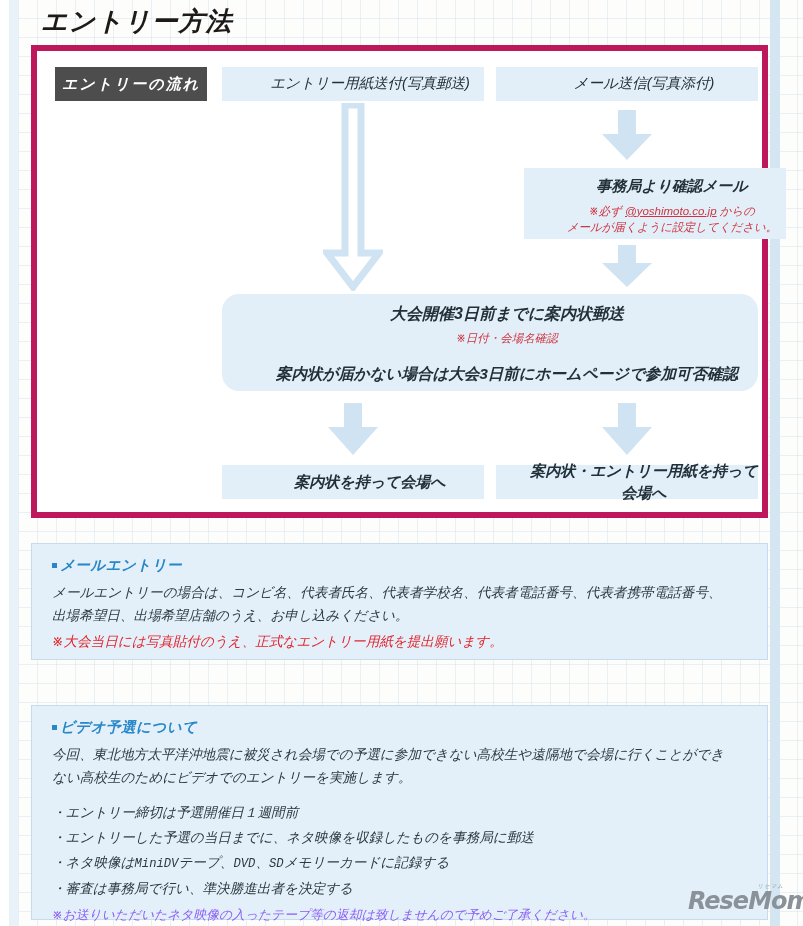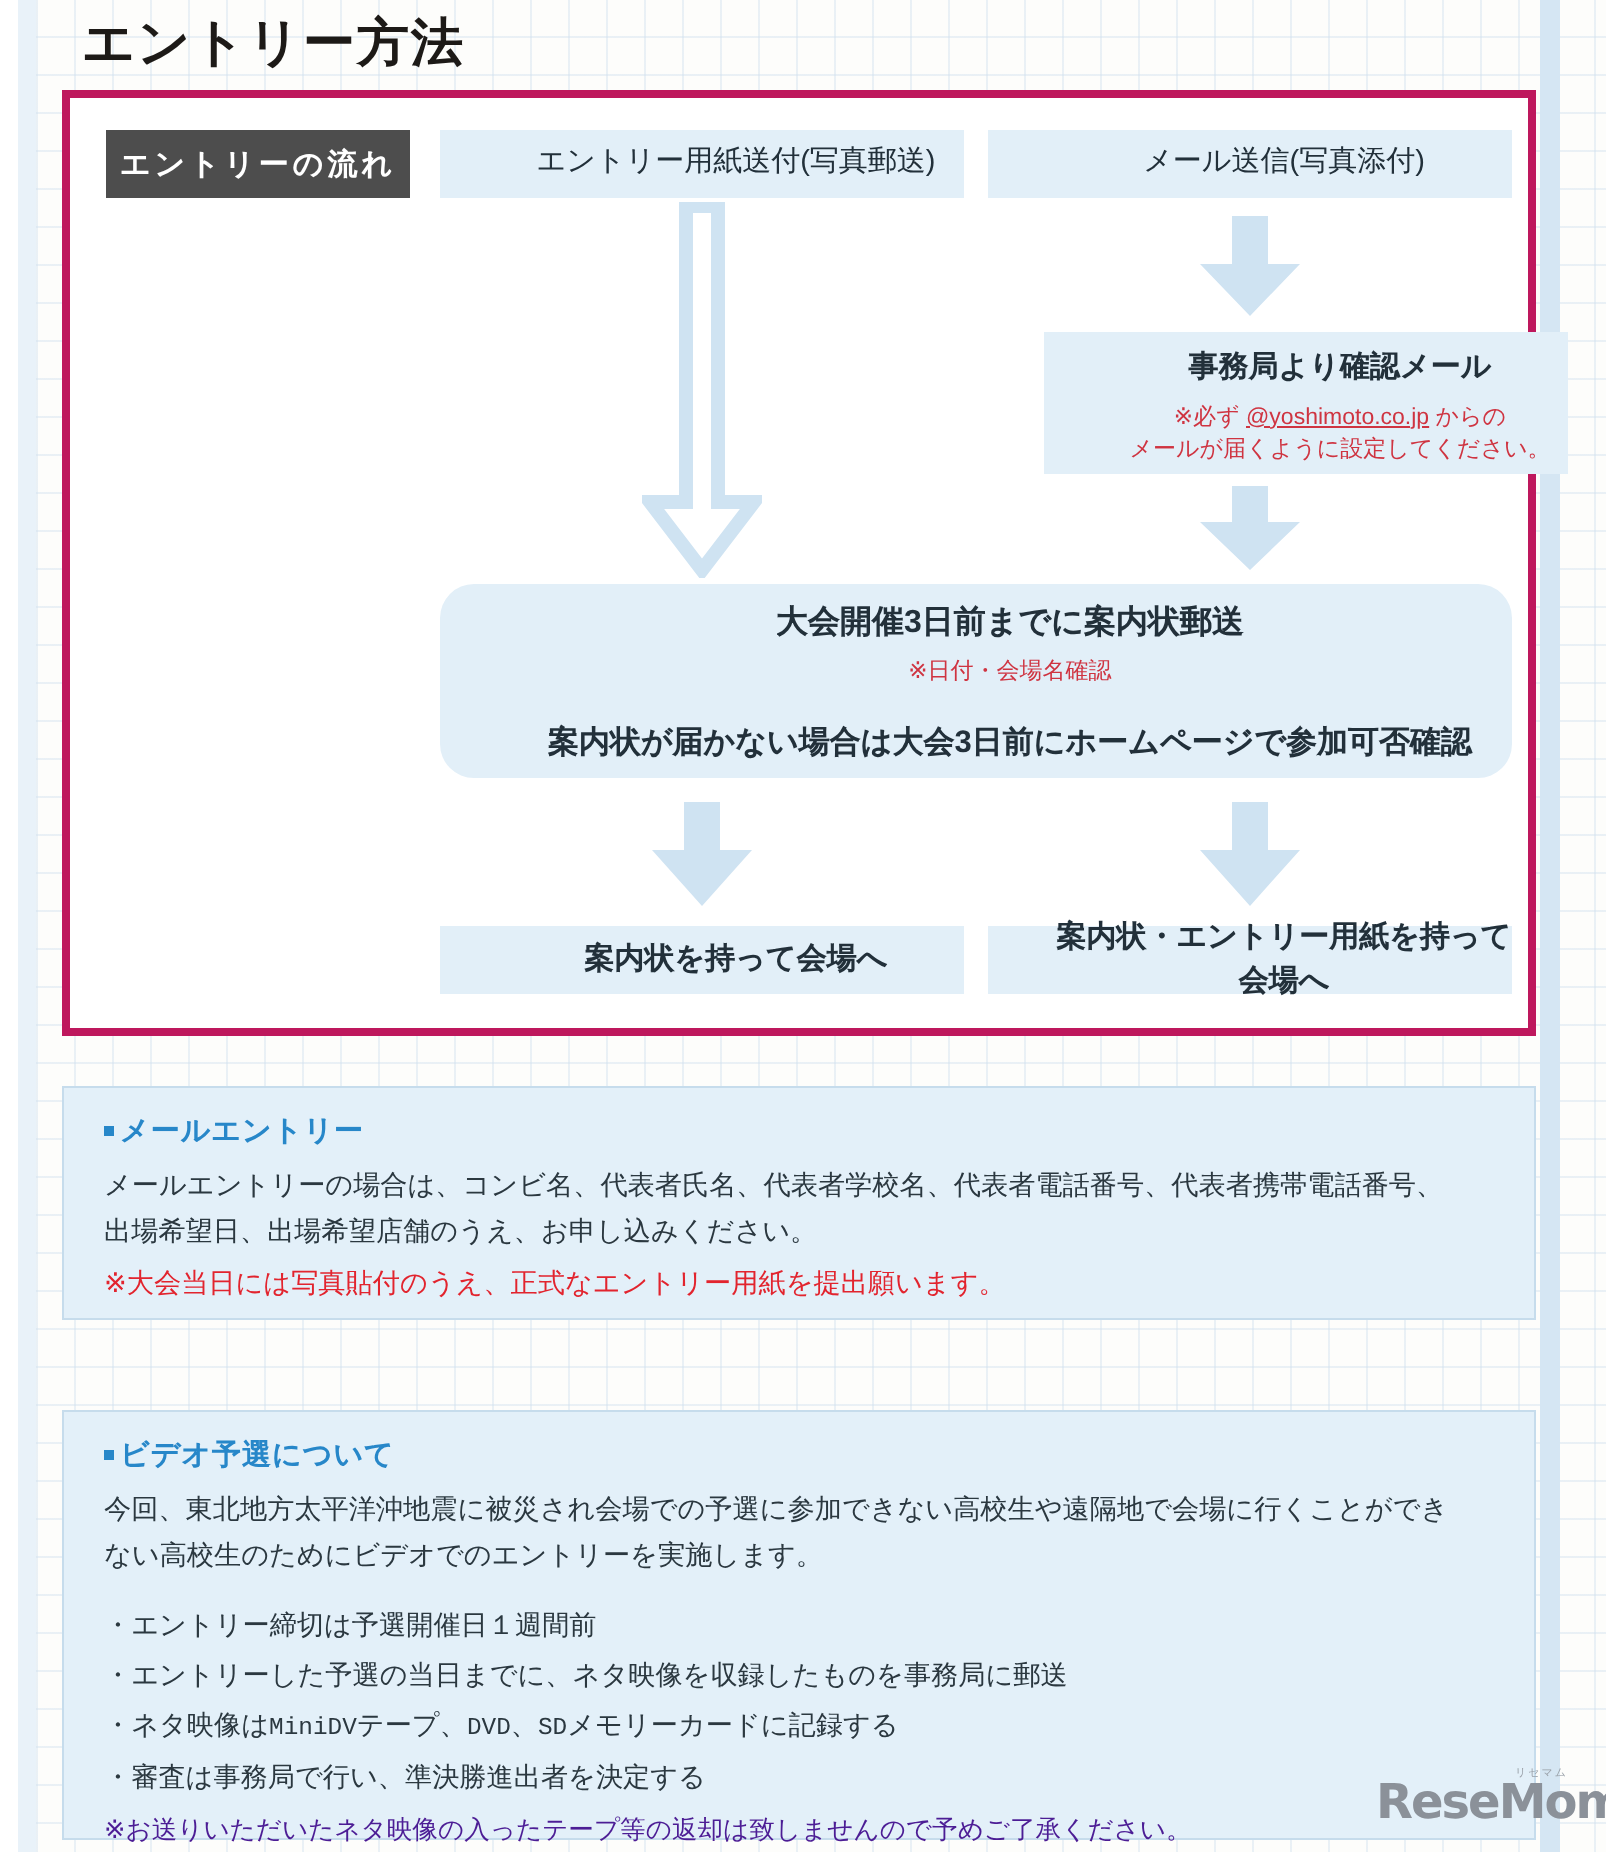--- a/index.html
+++ b/index.html
@@ -36,20 +36,21 @@
     left: 9px;
     width: 9px;
     background: #e9f2f9;
   }
 
   .page {
     position: relative;
     width: 803px;
     height: 926px;
     box-sizing: border-box;
+    font-style: italic;
   }
 
   
   .page-title {
     position: absolute;
     left: 41px;
     top: 4px;
     font-family: "DejaVu Serif", "Liberation Serif", serif;
     font-weight: bold;
     font-size: 26px;
@@ -60,21 +61,21 @@
   }
 
   
   .flow-panel {
     position: absolute;
     left: 31px;
     top: 45px;
     width: 737px;
     height: 473px;
     background: #ffffff;
-    border: 4px solid #be185d;
+    border: 6px solid #be185d;
     box-sizing: border-box;
   }
 
   .flow-box {
     position: absolute;
     background: #e2eff8;
     color: #22303a;
     display: flex;
     flex-direction: column;
     align-items: center;
@@ -239,21 +240,21 @@
   .bullet-list li {
     color: #2b3840;
     font-size: 13.6px;
     line-height: 1.86;
   }
   .mono-small {
     font-family: "Liberation Mono", "DejaVu Sans Mono", monospace;
     font-size: 12.2px;
   }
   .footnote {
-    color: #4c1d95;
+    color: #8b5cf6;
     font-size: 12.8px;
     margin: 4px 0 0 0;
     line-height: 1.6;
   }
 
   
   .logo {
     position: absolute;
     left: 688px;
     top: 884px;

